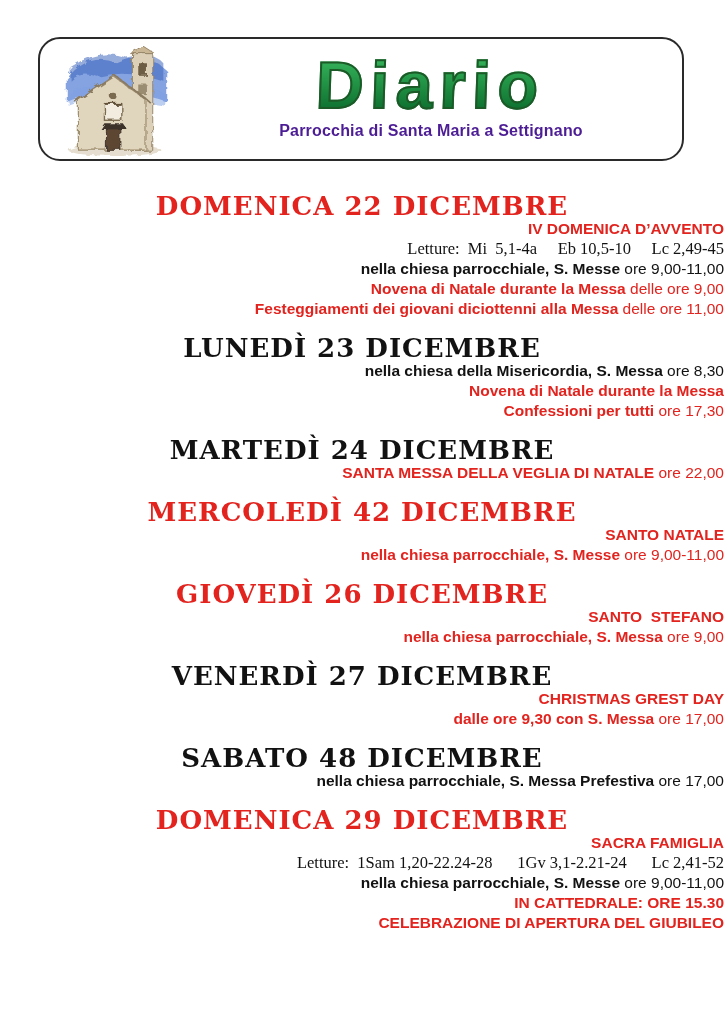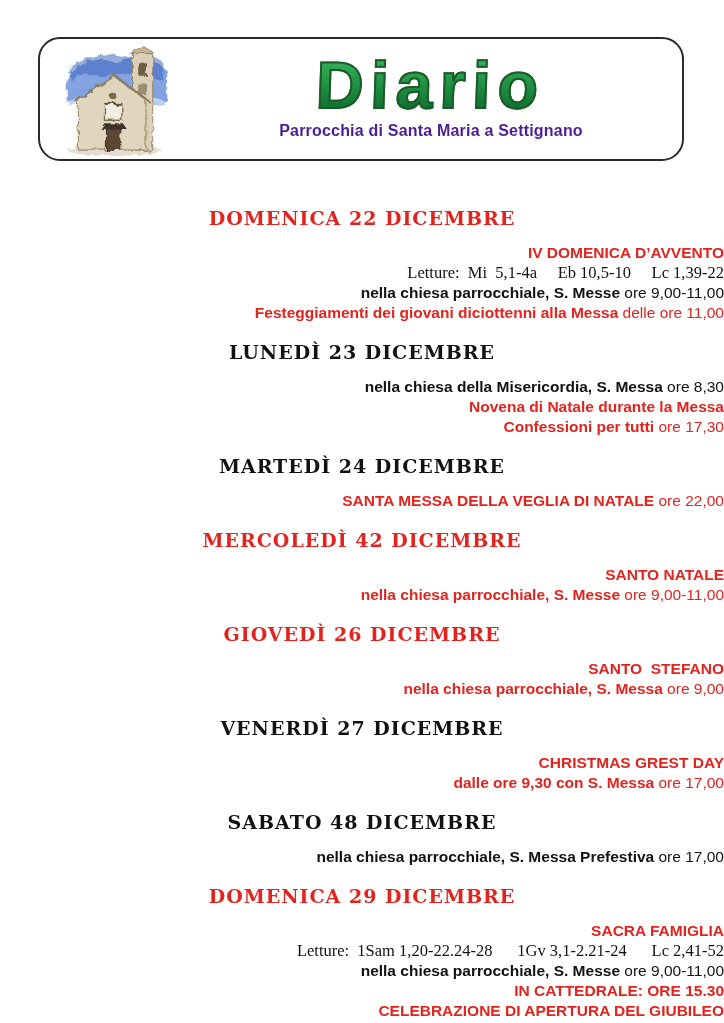--- a/index.html
+++ b/index.html
@@ -51,24 +51,24 @@
 
   
   .content{
     position:absolute;top:194px;left:0;width:100%;
     text-align:center;
   }
   section{margin:0 0 17px 0;}
   .title{
     font-family:"DejaVu Serif","Liberation Serif",serif;
     font-weight:bold;
-    font-size:19px;
+    font-size:26px;
     line-height:25px;
     letter-spacing:1px;
-    margin:12px;
+    margin:0;
   }
   .line{
     margin:0;
     font-size:15.5px;
     line-height:20px;
     white-space:pre-wrap;
     text-align:right;
   }
   .line .b{font-weight:bold;}
   .f-serif{
@@ -123,22 +123,23 @@
     <div class="banner-right">
       <div class="diario-title">Diario</div>
       <div class="banner-subtitle">Parrocchia di Santa Maria a Settignano</div>
     </div>
   </div>
 
   <div class="content">
       <section>
         <h2 class="title c-red">DOMENICA 22 DICEMBRE</h2>
         <p class="line f-sans c-red"><span class="b">IV DOMENICA D’AVVENTO</span></p>
-        <p class="line f-serif c-black"><span>Letture:  Mi  5,1-4a     Eb 10,5-10     Lc 1,39-22</span></p>
+        <p class="line f-serif c-black"><span>Letture:  Mi  5,1-4a     Eb 10,5-10     Lc 2,49-45</span></p>
         <p class="line f-sans c-black"><span class="b">nella chiesa parrocchiale, S. Messe</span><span> ore 9,00-11,00</span></p>
+        <p class="line f-sans c-red"><span class="b">Novena di Natale durante la Messa</span><span> delle ore 9,00</span></p>
         <p class="line f-sans c-red"><span class="b">Festeggiamenti dei giovani diciottenni alla Messa</span><span> delle ore 11,00</span></p>
       </section>
       <section>
         <h2 class="title c-black">LUNEDÌ 23 DICEMBRE</h2>
         <p class="line f-sans c-black"><span class="b">nella chiesa della Misericordia, S. Messa</span><span> ore 8,30</span></p>
         <p class="line f-sans c-red"><span class="b">Novena di Natale durante la Messa</span></p>
         <p class="line f-sans c-red"><span class="b">Confessioni per tutti</span><span> ore 17,30</span></p>
       </section>
       <section>
         <h2 class="title c-black">MARTEDÌ 24 DICEMBRE</h2>

